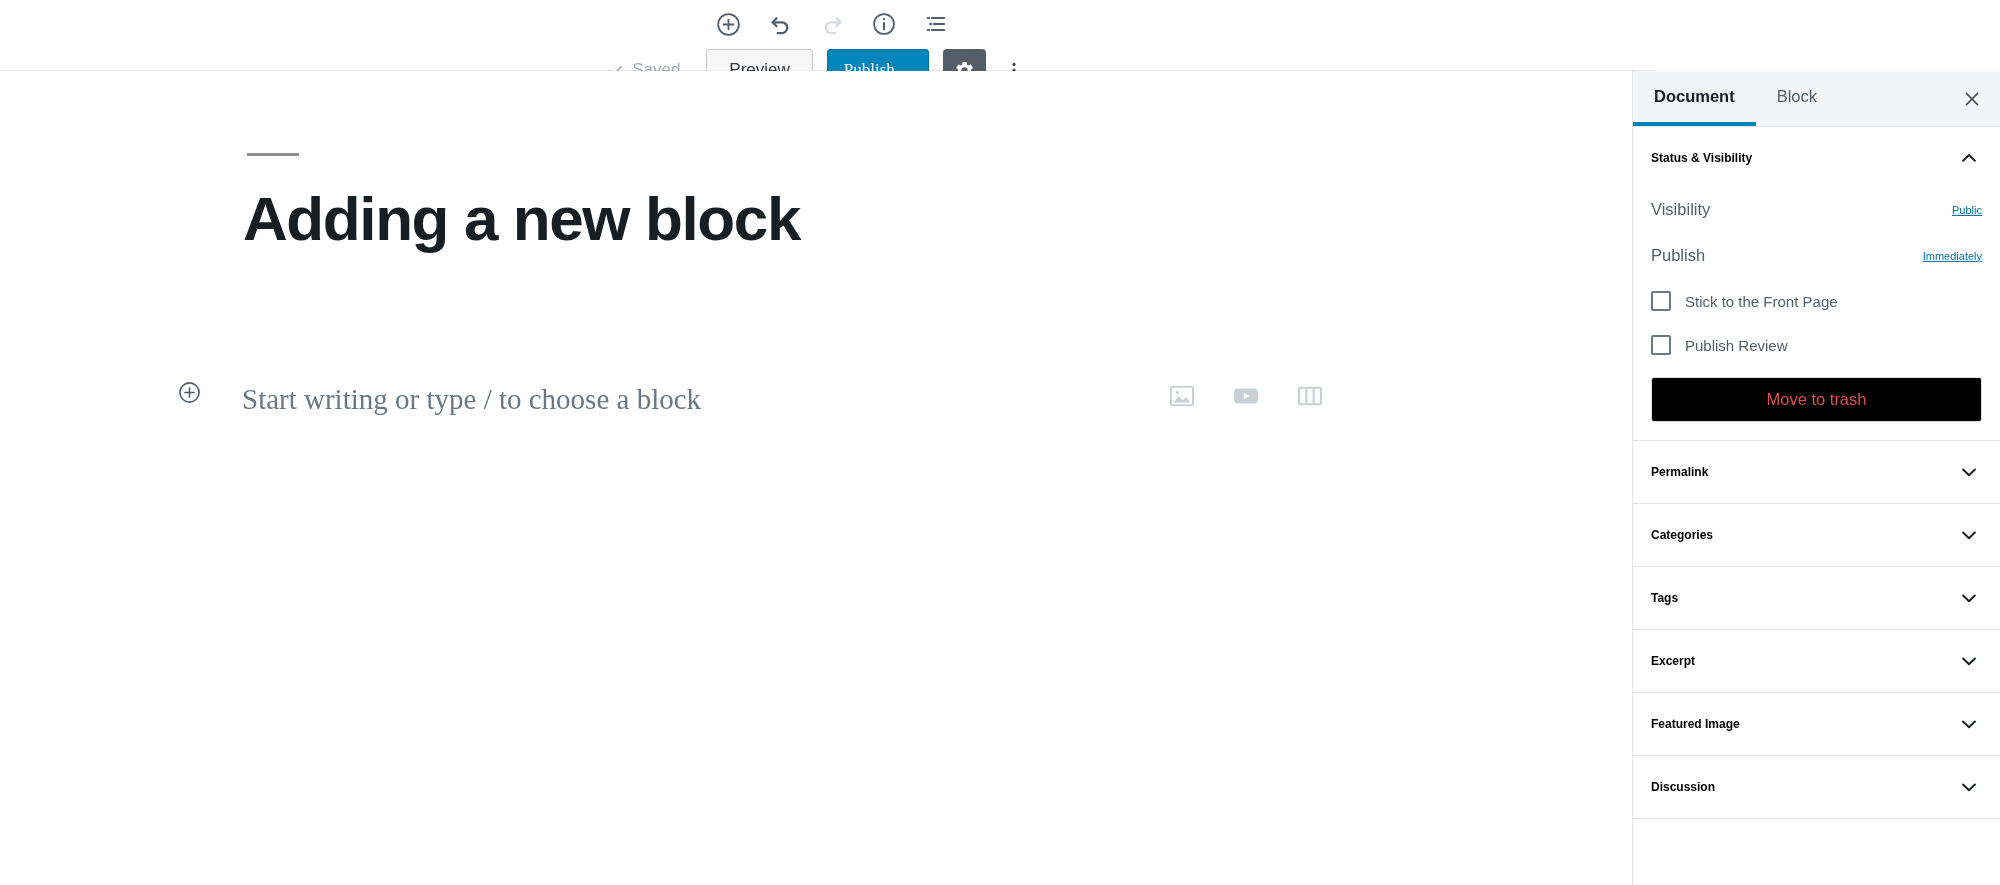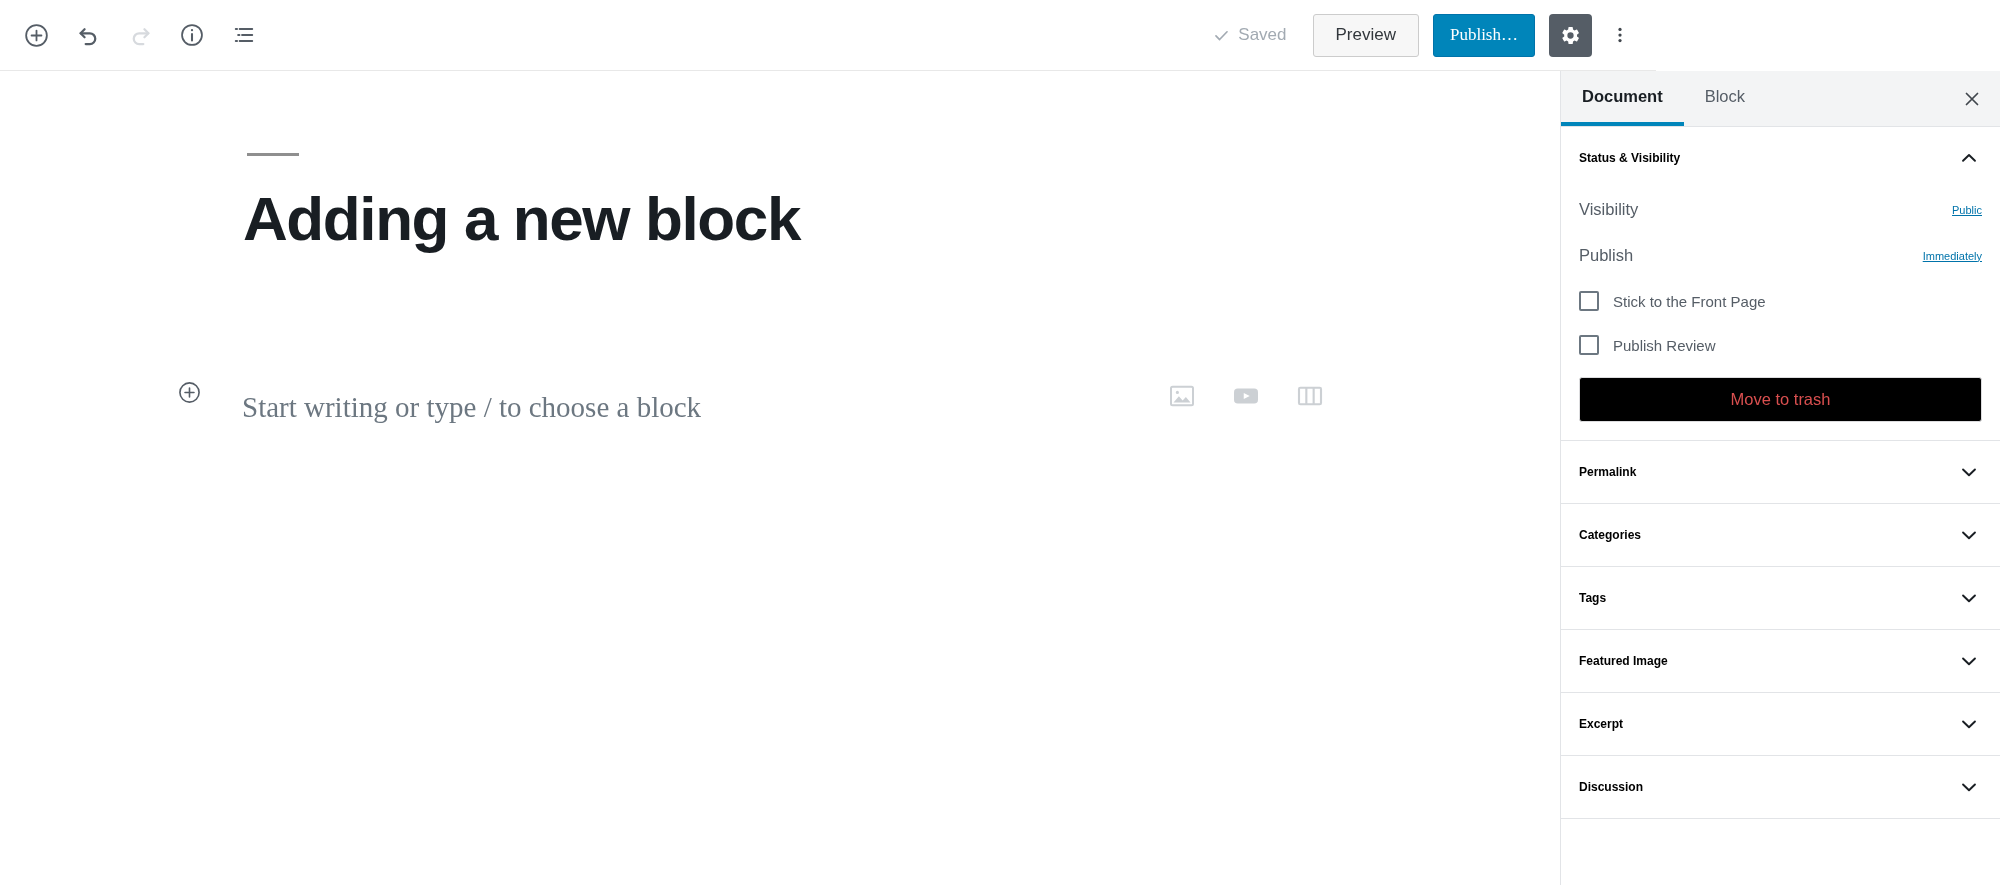--- a/index.html
+++ b/index.html
@@ -16,20 +16,21 @@
   .header {
     position: absolute;
     top: 0; left: 0;
     width: 1656px;
     height: 71px;
     background: #ffffff;
     border-bottom: 1px solid #e8e8e8;
     display: flex;
     align-items: center;
     justify-content: space-between;
+    flex-direction: column;
   }
   .header-left {
     display: flex;
     align-items: center;
     height: 100%;
     padding-left: 12px;
   }
   .hdr-icon-btn {
     width: 48px; height: 48px;
     display: flex; align-items: center; justify-content: center;
@@ -140,21 +141,21 @@
     left: 173px; top: 7px;
     width: 32px; height: 32px;
     display: flex; align-items: center; justify-content: center;
     color: #555d66;
     cursor: pointer;
     background: transparent;
     border: none;
   }
   .block-placeholder {
     position: absolute;
-    left: 242px; top: 8px;
+    left: 242px; top: 0px;
     font-family: "Liberation Serif", serif;
     font-size: 29px;
     color: #6c7781;
     line-height: 60px;
     white-space: nowrap;
     cursor: text;
   }
   .block-shortcuts {
     position: absolute;
     left: 1165px; top: 10px;
@@ -168,21 +169,21 @@
     color: #ccd0d4;
     background: transparent;
     border: none;
     cursor: pointer;
   }
 
   
   .sidebar {
     position: absolute;
     top: 71px; right: 0;
-    width: 440px;
+    width: 368px;
     height: 814px;
     background: #ffffff;
     border-left: 1px solid #e2e4e7;
     overflow: hidden;
   }
   .sidebar-tabs {
     position: relative;
     height: 56px;
     background: #f3f4f5;
     border-bottom: 1px solid #e2e4e7;
@@ -466,31 +467,31 @@
       <span class="panel-title">Tags</span>
       <span class="panel-chev">
         <svg width="22" height="22" viewBox="0 0 24 24" fill="none" stroke="currentColor" stroke-width="2.1" stroke-linecap="round" stroke-linejoin="round">
             <path d="M5.5 9.3L12 15.6l6.5-6.3"></path>
           </svg>
       </span>
     </button>
   </div>
   <div class="panel">
     <button class="panel-head">
-      <span class="panel-title">Featured Image</span>
+      <span class="panel-title">Excerpt</span>
       <span class="panel-chev">
         <svg width="22" height="22" viewBox="0 0 24 24" fill="none" stroke="currentColor" stroke-width="2.1" stroke-linecap="round" stroke-linejoin="round">
             <path d="M5.5 9.3L12 15.6l6.5-6.3"></path>
           </svg>
       </span>
     </button>
   </div>
   <div class="panel">
     <button class="panel-head">
-      <span class="panel-title">Excerpt</span>
+      <span class="panel-title">Featured Image</span>
       <span class="panel-chev">
         <svg width="22" height="22" viewBox="0 0 24 24" fill="none" stroke="currentColor" stroke-width="2.1" stroke-linecap="round" stroke-linejoin="round">
             <path d="M5.5 9.3L12 15.6l6.5-6.3"></path>
           </svg>
       </span>
     </button>
   </div>
   <div class="panel">
     <button class="panel-head">
       <span class="panel-title">Discussion</span>

